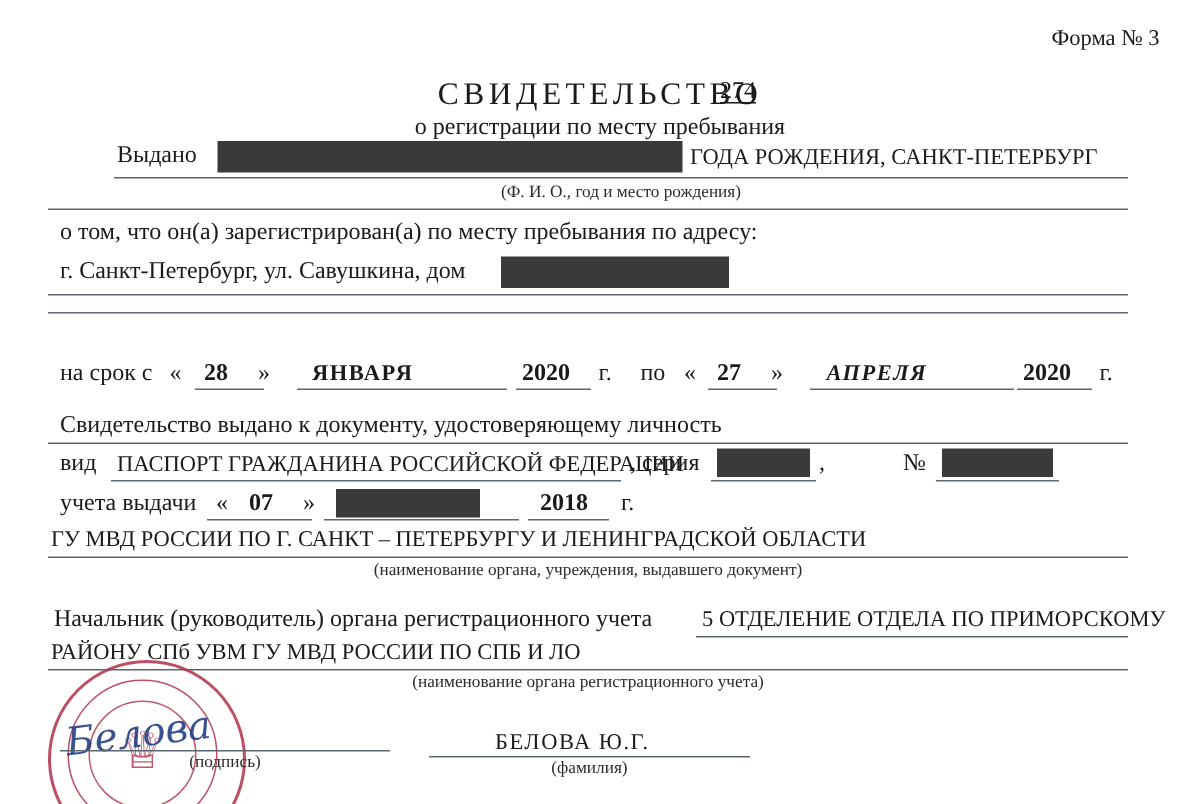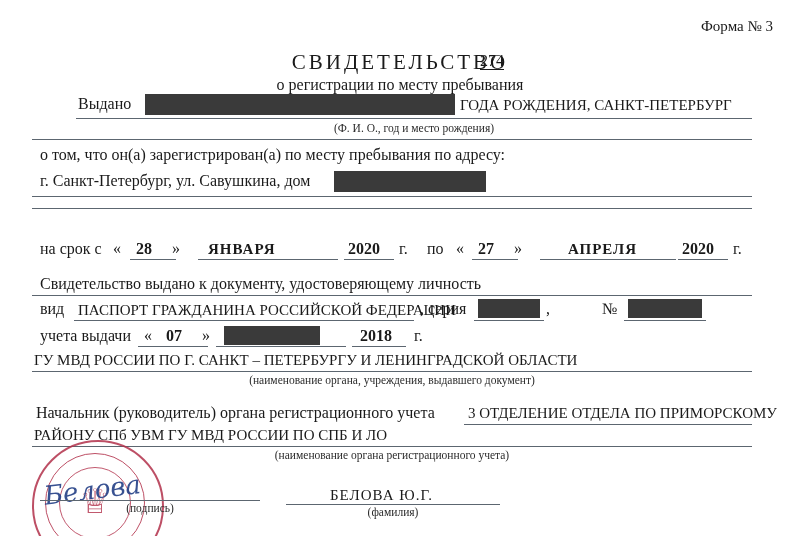--- a/index.html
+++ b/index.html
@@ -142,21 +142,21 @@
   <div class="abs lbl" style="top:240px; left:113px;">«</div>
   <div class="abs lbl" style="top:240px; left:136px; font-weight:bold;">28</div>
   <div class="abs lbl" style="top:240px; left:172px;">»</div>
   <div class="abs caps" style="top:241px; left:208px; font-weight:bold; letter-spacing:1px;">ЯНВАРЯ</div>
   <div class="abs lbl" style="top:240px; left:348px; font-weight:bold;">2020</div>
   <div class="abs lbl" style="top:240px; left:399px;">г.</div>
   <div class="abs lbl" style="top:240px; left:427px;">по</div>
   <div class="abs lbl" style="top:240px; left:456px;">«</div>
   <div class="abs lbl" style="top:240px; left:478px; font-weight:bold;">27</div>
   <div class="abs lbl" style="top:240px; left:514px;">»</div>
-  <div class="abs caps" style="top:241px; left:568px; font-weight:bold; letter-spacing:1px;">АПРЕЛЯ</div>
+  <div class="abs caps" style="top:241px; left:551px; font-weight:bold; letter-spacing:1px;font-style:italic;">АПРЕЛЯ</div>
   <div class="abs lbl" style="top:240px; left:682px; font-weight:bold;">2020</div>
   <div class="abs lbl" style="top:240px; left:733px;">г.</div>
 
   <div class="abs rule" style="top:259px; left:130px; width:46px;"></div>
   <div class="abs rule" style="top:259px; left:198px; width:140px;"></div>
   <div class="abs rule" style="top:259px; left:344px; width:50px;"></div>
   <div class="abs rule" style="top:259px; left:472px; width:46px;"></div>
   <div class="abs rule" style="top:259px; left:540px; width:136px;"></div>
   <div class="abs rule" style="top:259px; left:678px; width:50px;"></div>
 
@@ -183,21 +183,21 @@
   <div class="abs lbl" style="top:327px; left:414px;">г.</div>
   <div class="abs rule" style="top:346px; left:138px; width:70px;"></div>
   <div class="abs rule" style="top:346px; left:216px; width:130px;"></div>
   <div class="abs rule" style="top:346px; left:352px; width:54px;"></div>
 
   <div class="abs caps" style="top:352px; left:34px;">ГУ  МВД  РОССИИ  ПО  Г. САНКТ – ПЕТЕРБУРГУ  И  ЛЕНИНГРАДСКОЙ ОБЛАСТИ</div>
   <div class="abs rule" style="top:371px; left:32px; width:720px;"></div>
   <div class="abs lbl-sm" style="top:374px; left:32px; width:720px;">(наименование органа, учреждения, выдавшего документ)</div>
 
   <div class="abs lbl" style="top:404px; left:36px;">Начальник (руководитель) органа регистрационного учета</div>
-  <div class="abs caps" style="top:405px; left:468px;">3 ОТДЕЛЕНИЕ ОТДЕЛА  ПО ПРИМОРСКОМУ</div>
+  <div class="abs caps" style="top:405px; left:468px;">5 ОТДЕЛЕНИЕ ОТДЕЛА  ПО ПРИМОРСКОМУ</div>
   <div class="abs rule" style="top:424px; left:464px; width:288px;"></div>
   <div class="abs caps" style="top:427px; left:34px;">РАЙОНУ СПб УВМ  ГУ  МВД РОССИИ  ПО СПБ  И  ЛО</div>
   <div class="abs rule" style="top:446px; left:32px; width:720px;"></div>
   <div class="abs lbl-sm" style="top:449px; left:32px; width:720px;">(наименование органа регистрационного учета)</div>
 
   <div class="abs stamp">
     <div class="stamp-outer"></div>
     <div class="stamp-inner"></div>
     <div class="stamp-inner2"></div>
     <div class="stamp-eagle">♕</div>

